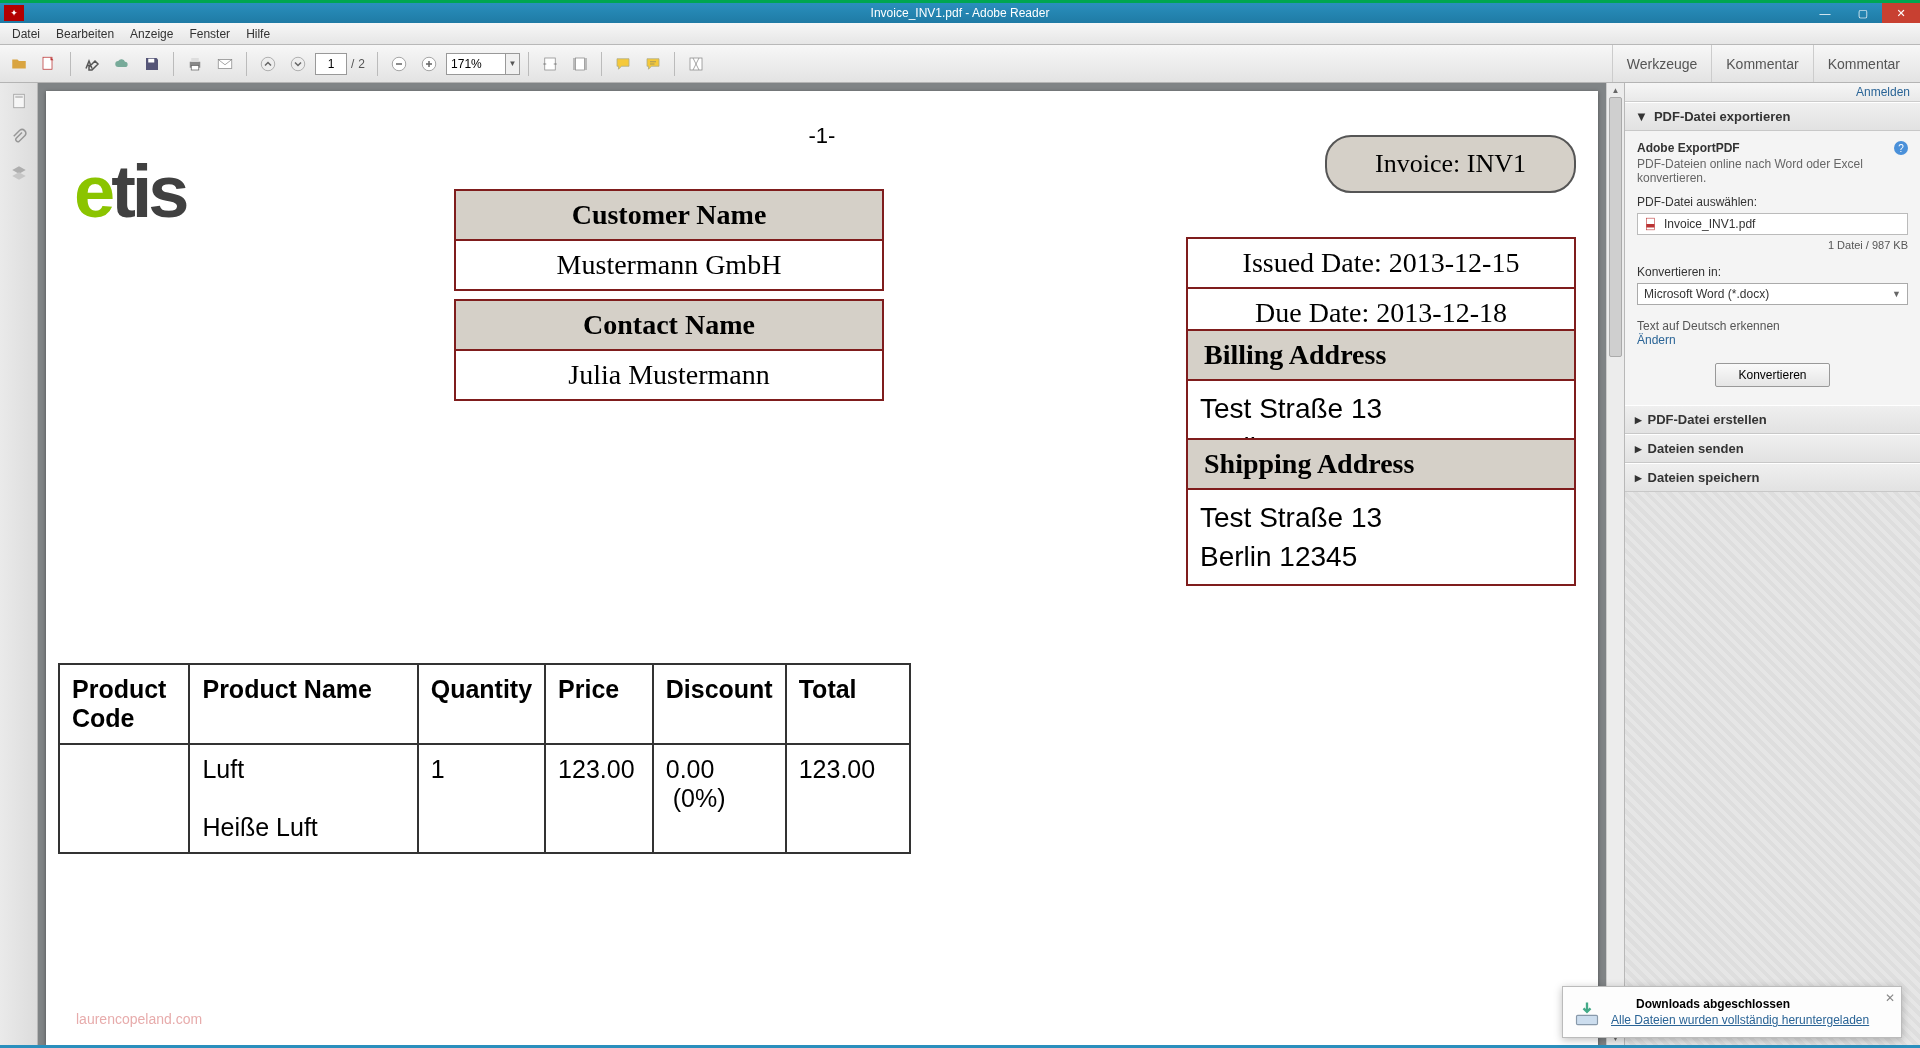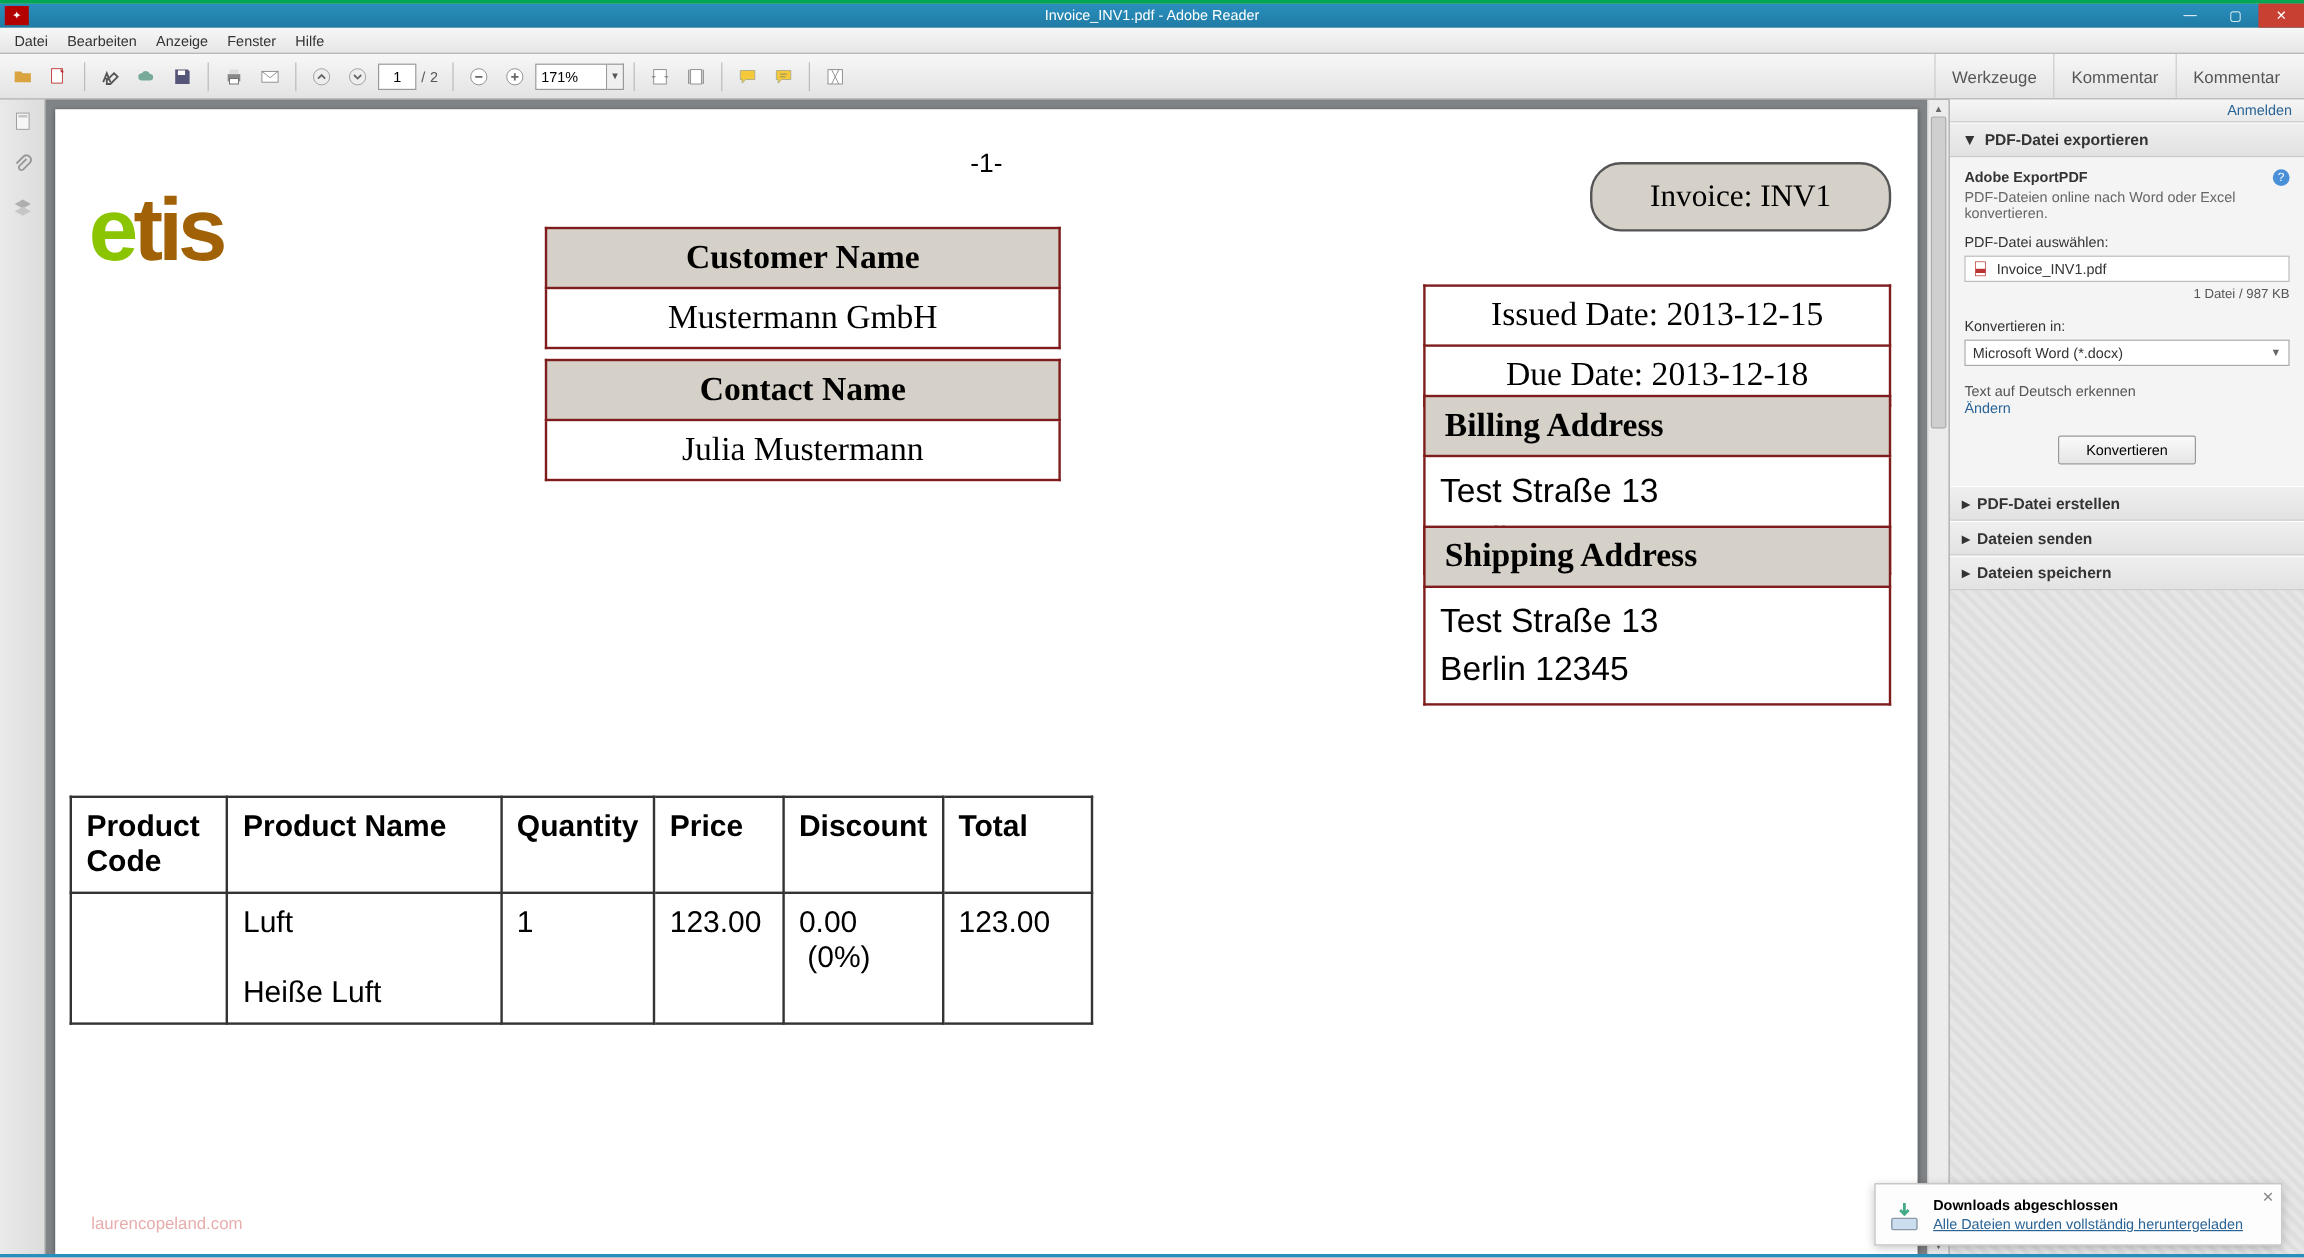--- a/index.html
+++ b/index.html
@@ -46,21 +46,21 @@
 .right-panel .file-box { margin-top: 4px; border: 1px solid #bbb; background: #fff; padding: 3px 6px; display: flex; align-items: center; gap: 6px; }
 .right-panel .file-info { text-align: right; font-size: 11px; color: #555; margin-top: 4px; }
 .right-panel .convert-select { width: 100%; border: 1px solid #aaa; background: #fff; padding: 3px 6px; display: flex; justify-content: space-between; align-items: center; cursor: pointer; margin-top: 4px; }
 .right-panel .convert-btn { display: block; margin: 16px auto 8px; padding: 4px 22px; border: 1px solid #999; background: linear-gradient(#fafafa,#e5e5e5); cursor: pointer; border-radius: 2px; font-size: 12px; }
 .right-panel .texture { flex: 1; background: repeating-linear-gradient(45deg,#e6e6e6,#e6e6e6 4px,#dedede 4px,#dedede 8px); }
 .right-panel .help-icon { width: 14px; height: 14px; border-radius: 50%; background: #4a90d9; color: #fff; font-size: 10px; display: inline-flex; align-items: center; justify-content: center; float: right; cursor: pointer; }
 .right-panel .link { color: #2a6496; cursor: pointer; }
 
 .page .logo { font-size: 74px; font-weight: bold; letter-spacing: -4px; font-family: Arial, sans-serif; position: absolute; left: 28px; top: 58px; }
 .page .logo .e { color: #8bc400; }
-.page .logo .rest { color: #a16207; }
+.page .logo .rest { color: #404040; }
 .page .pgnum { text-align: center; font-size: 22px; margin-bottom: 8px; }
 
 .invoice-badge { position: absolute; right: 22px; top: 44px; border: 2px solid #555; border-radius: 26px; padding: 12px 48px; font-size: 26px; font-family: Georgia, serif; background: #d5d0c8; }
 .box-tbl { border-collapse: collapse; position: absolute; }
 .box-tbl td, .box-tbl th { border: 2px solid #7f1d1d; padding: 8px 16px; font-size: 28px; font-family: Georgia, serif; margin-top: 12px; }
 .box-tbl th { background: #d5d0c8; font-weight: bold; }
 .box-tbl td { background: #fff; text-align: center; }
 .box-tbl.addr td { text-align: left; padding: 8px 12px; line-height: 1.4; }
 .box-tbl.addr th { text-align: left; }
 
@@ -70,21 +70,21 @@
 
 .products { position: absolute; left: 12px; right: 20px; top: 572px; border-collapse: collapse; font-family: Georgia, serif; font-size: 25px; }
 .products th, .products td { border: 2px solid #333; padding: 10px 12px; text-align: left; vertical-align: top; }
 .products th { font-weight: bold; }
 
 .watermark { position: absolute; left: 30px; bottom: 18px; font-size: 14px; color: #d88; font-family: Arial; opacity: 0.7; }
 
 .toast { position: absolute; right: 18px; bottom: 10px; width: 340px; background: #fdfdfd; border: 1px solid #bbb; box-shadow: 0 2px 8px rgba(0,0,0,0.25); padding: 10px 28px 10px 48px; font-size: 12px; z-index: 100; }
 .toast .toast-icon { position: absolute; left: 10px; top: 12px; width: 28px; height: 28px; }
 .toast .toast-close { position: absolute; right: 6px; top: 4px; cursor: pointer; color: #888; font-size: 12px; }
-.toast .toast-title { font-weight: bold; margin-bottom: 2px; }
+.toast .toast-title { font-weight: bold; margin-bottom: 2px; margin-left: 25px; }
 .toast .toast-link { color: #2a6496; text-decoration: underline; cursor: pointer; }
 
 .bottom-bar { position: absolute; left: 0; right: 0; bottom: 0; height: 3px; background: #2a8fbd; }
 </style>
 </head>
 <body>
 
 <div class="titlebar">
   <div class="app-icon">✦</div>
   <div class="title">Invoice_INV1.pdf - Adobe Reader</div>

